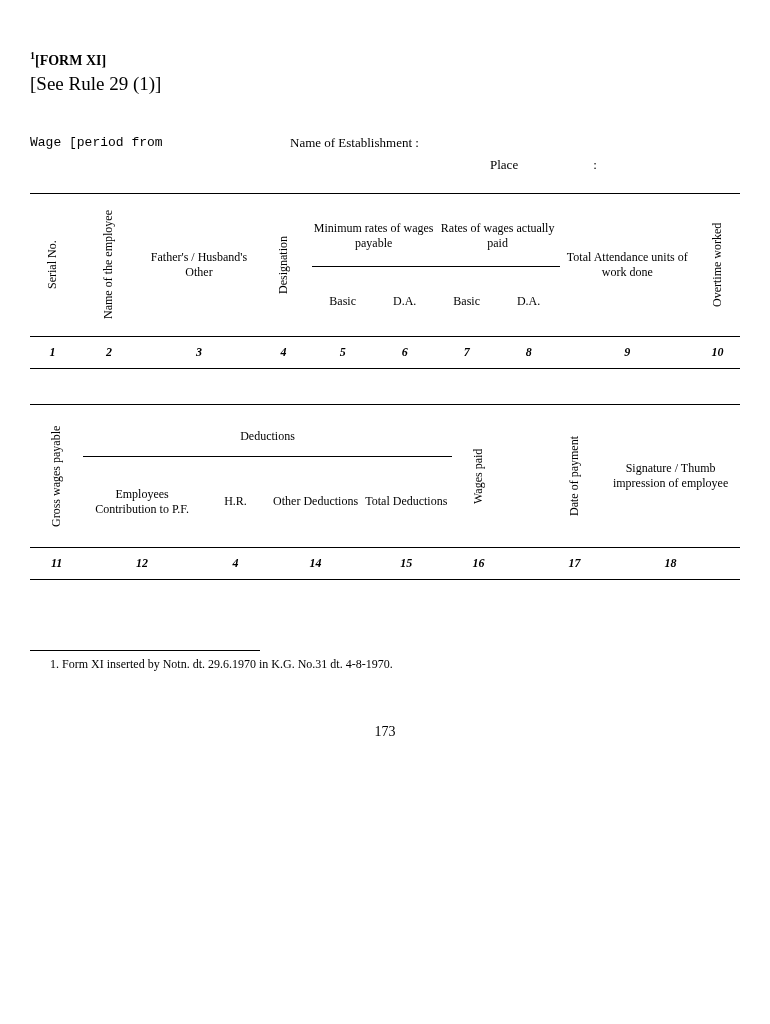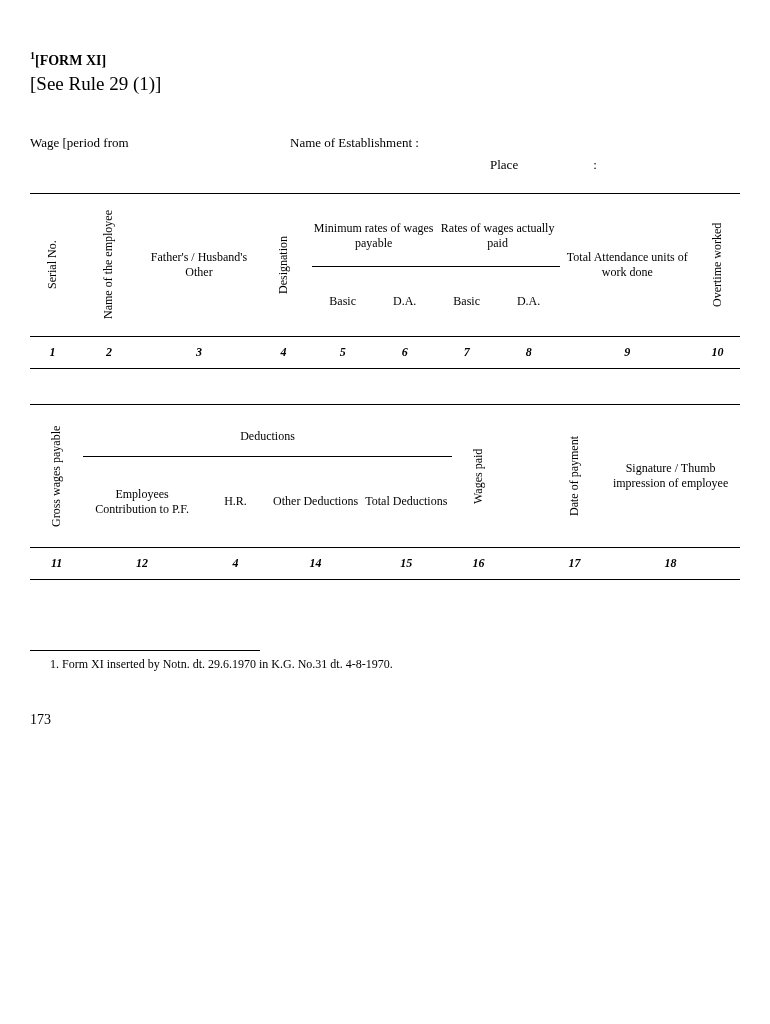--- a/index.html
+++ b/index.html
@@ -31,20 +31,21 @@
     font-size: 19px;
     margin-top: 4px;
   }
   .meta-row {
     display: flex;
     font-size: 13px;
     margin-bottom: 6px;
   }
   .meta-left {
     width: 260px;
+    font-family: Liberation Mono, monospace;
   }
   .meta-mid {
     width: 200px;
   }
   .meta-right {
     flex: 1;
   }
   table {
     border-collapse: collapse;
     width: 100%;
@@ -85,22 +86,23 @@
     border: none;
     border-top: 0.8px solid #000;
     width: 230px;
     margin: 70px 0 6px 0;
   }
   .footnote {
     font-size: 12px;
     margin-left: 20px;
   }
   .page-num {
+    text-align: center;
     font-size: 14px;
-    margin-top: 40px;
+    margin-top: 52px;
   }
 </style>
 </head>
 <body>
 
 <div class="header">
   <div class="form-label">
     <sup>1</sup><span>[FORM XI]</span>
   </div>
   <div class="subtitle">[See Rule 29 (1)]</div>

